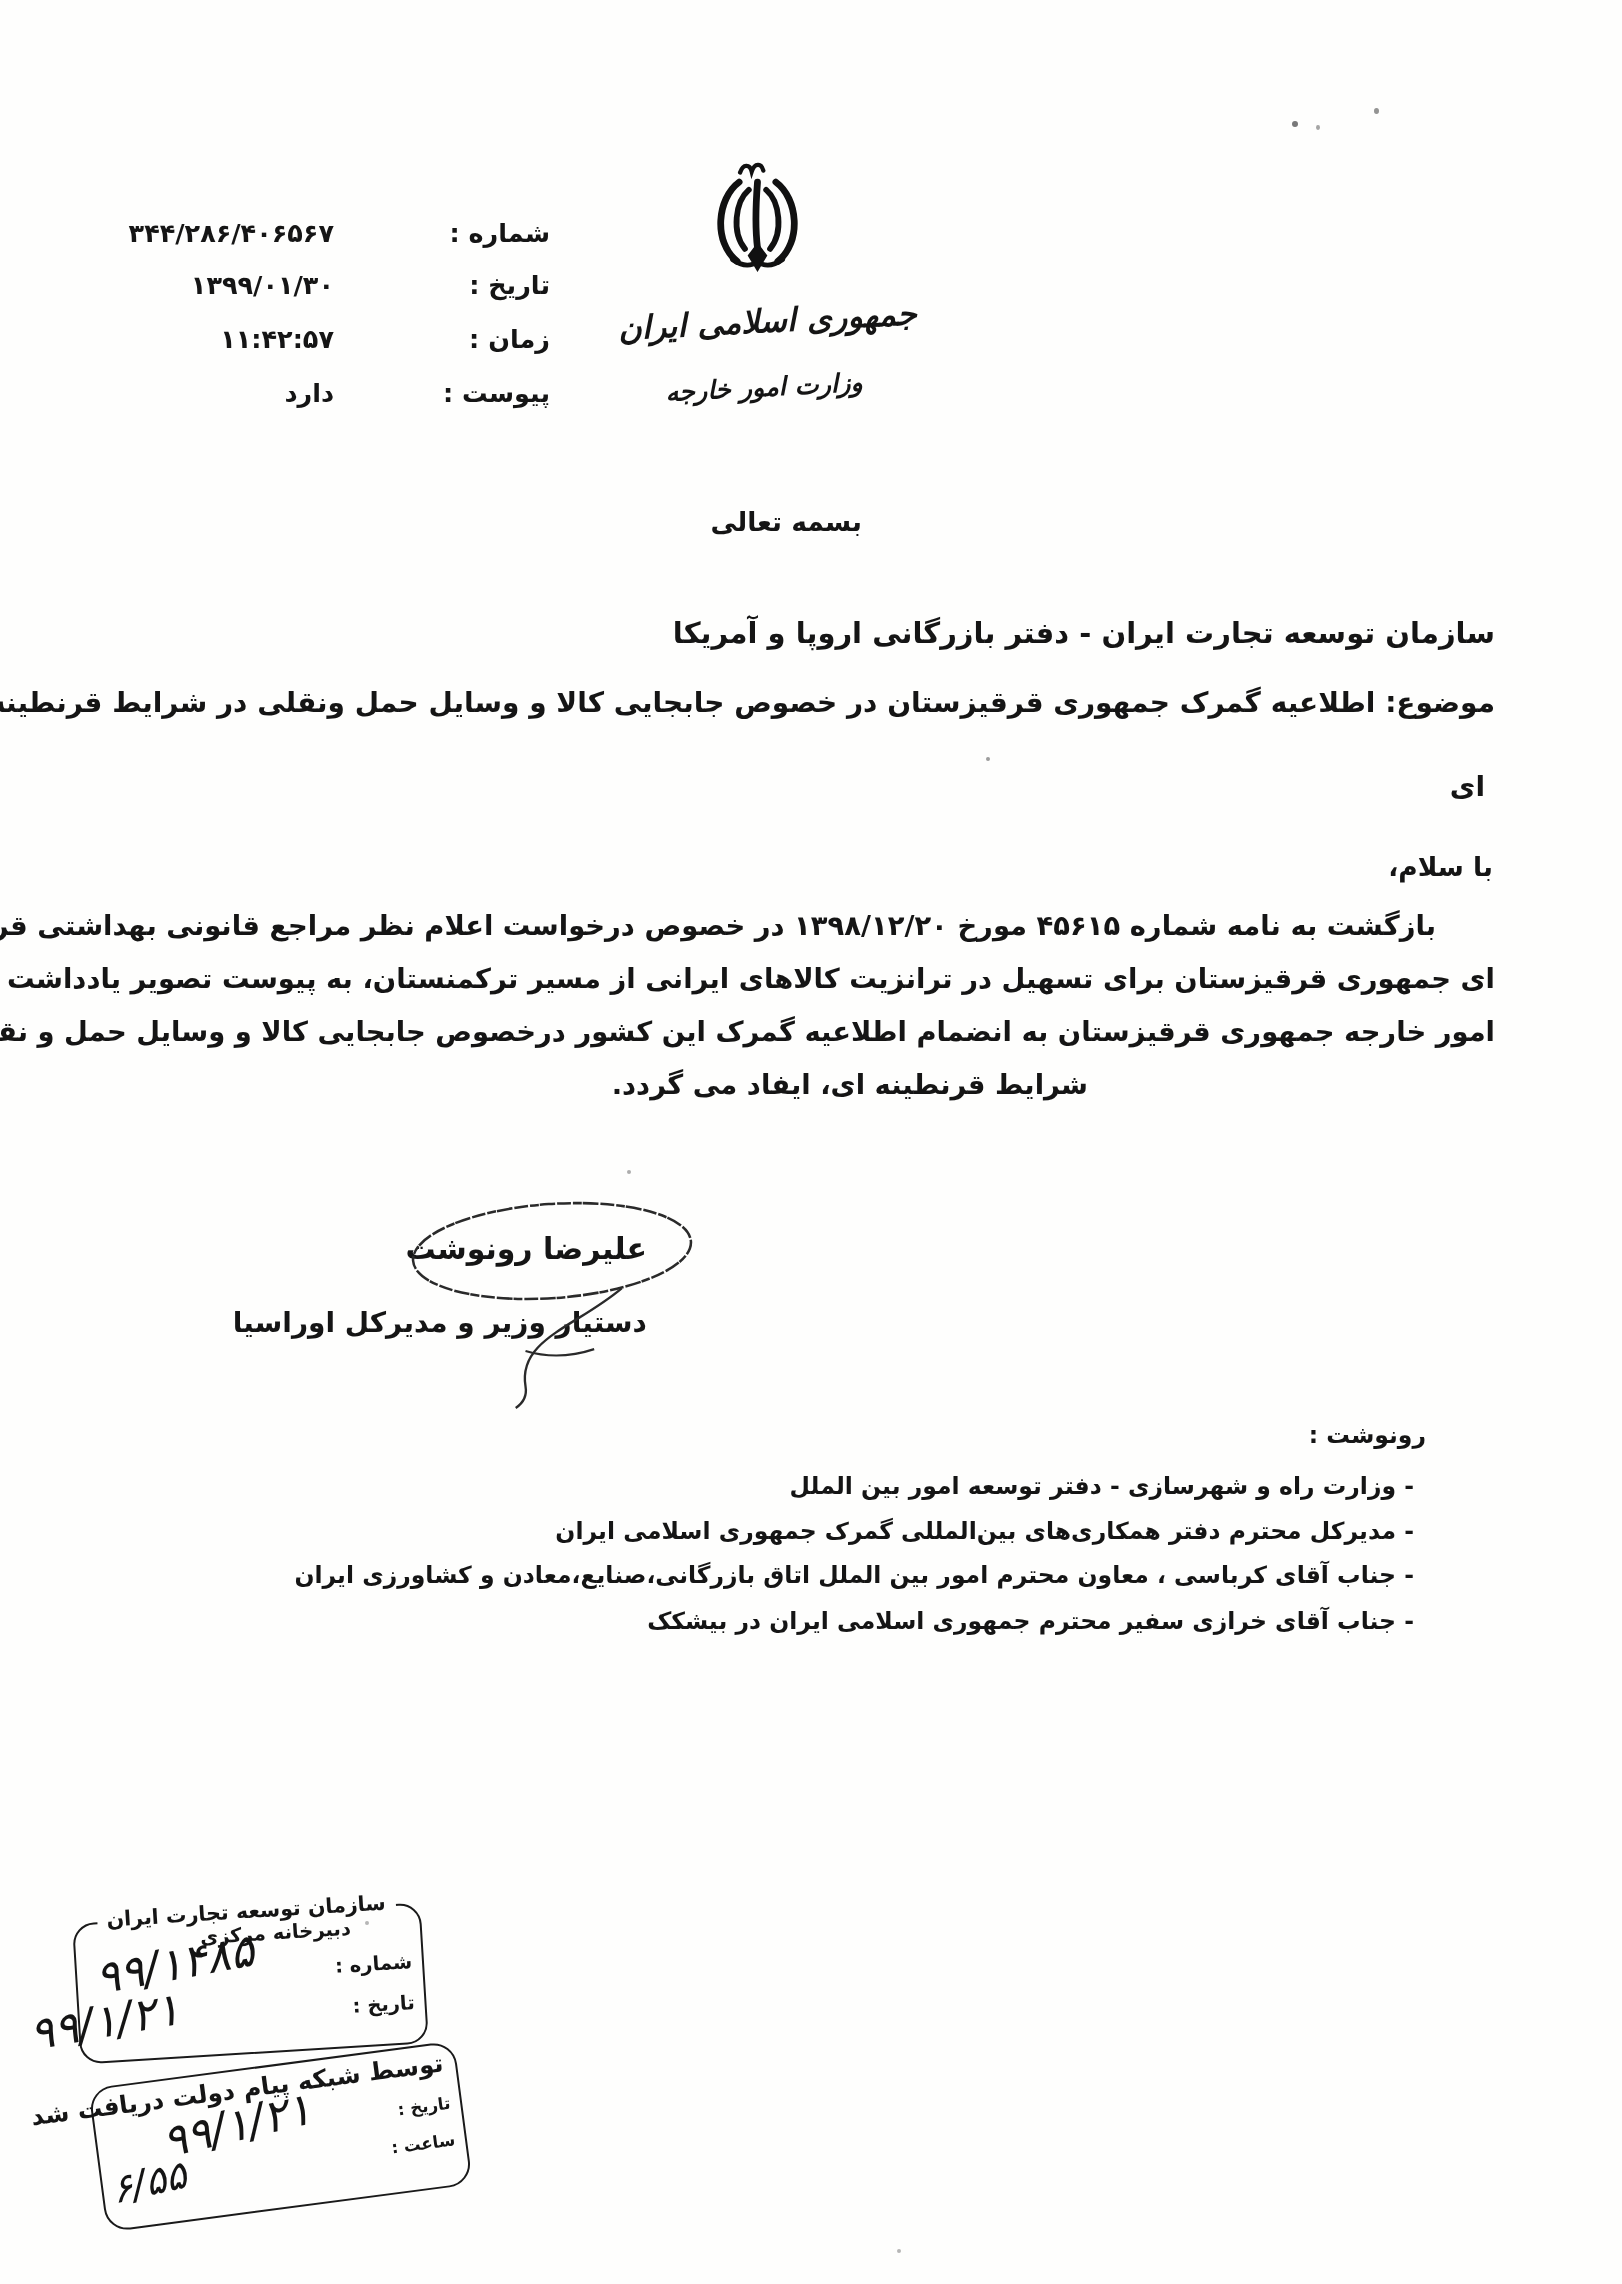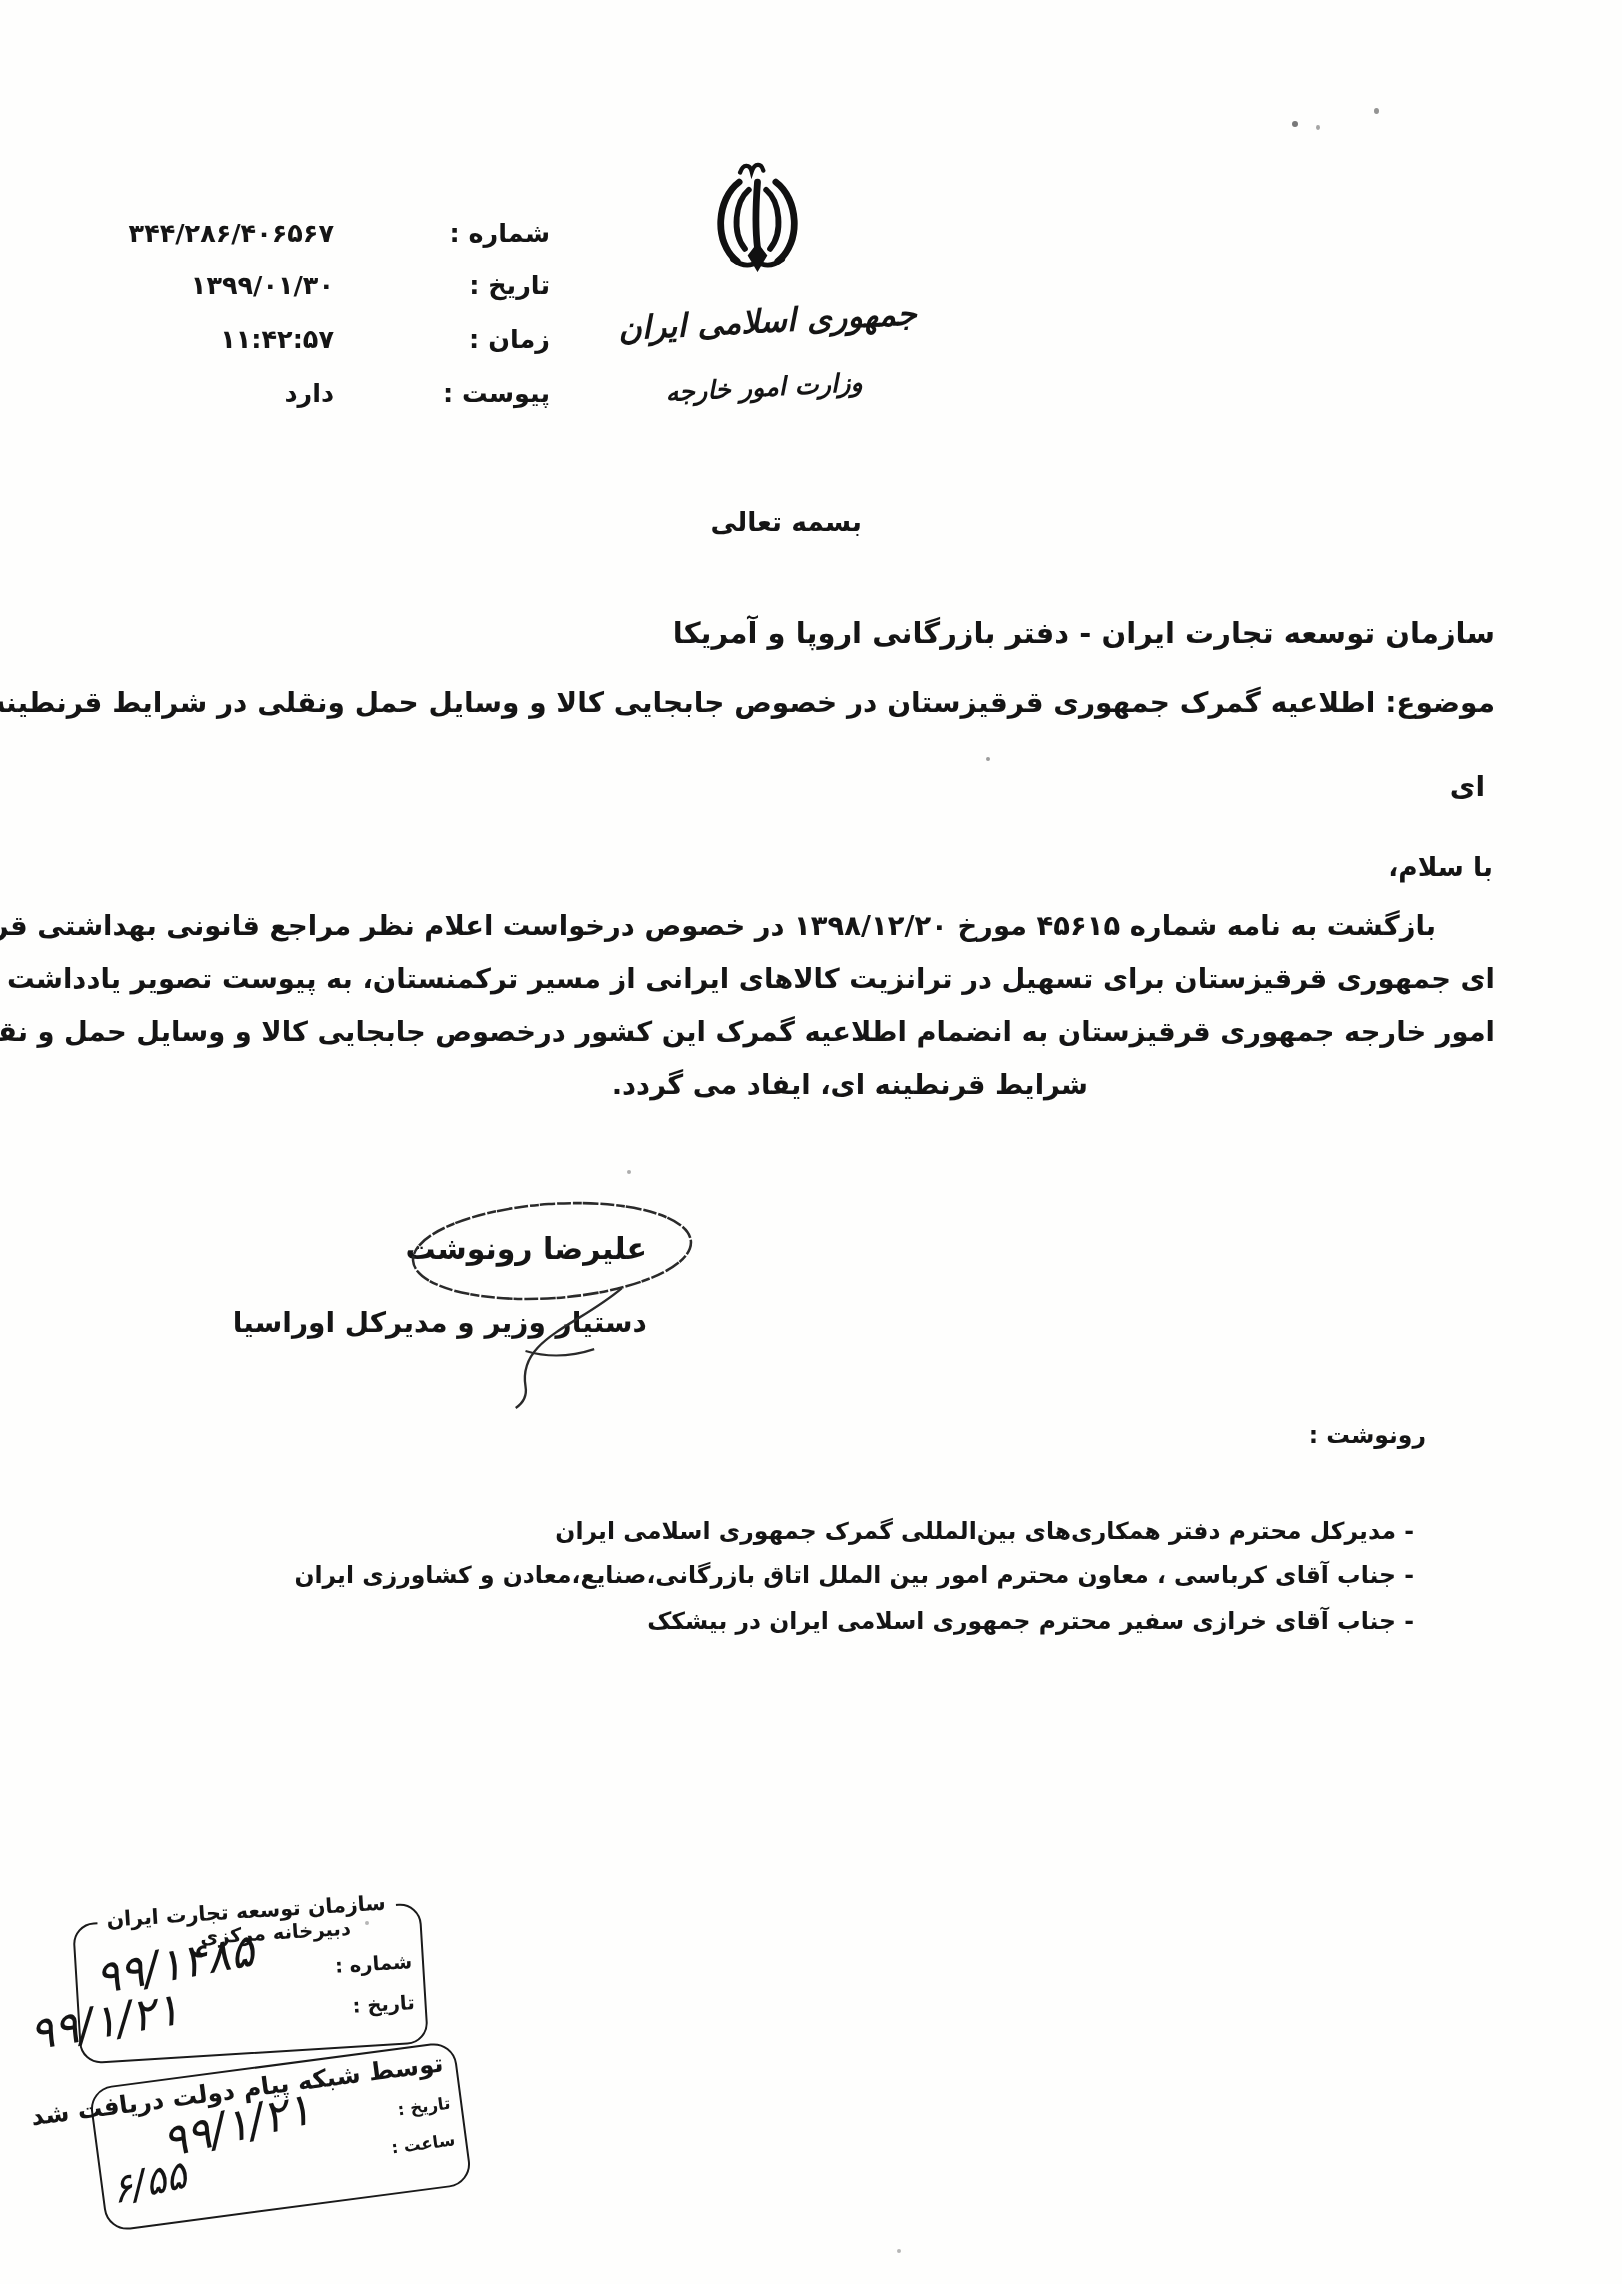--- a/index.html
+++ b/index.html
@@ -130,20 +130,21 @@
 
   <div class="abs sig-name">علیرضا رونوشت</div>
   <div class="abs sig-title">دستیار وزیر و مدیرکل اوراسیا</div>
   <svg class="abs sig-svg" viewBox="0 0 310 225" fill="none" stroke="#2a2a2a">
     <ellipse cx="155" cy="58" rx="142" ry="48" stroke-width="2.6" transform="rotate(-4 155 58)" stroke-dasharray="14 2 9 1 16 2"></ellipse>
     <path d="M226,96 C180,135 120,148 128,196 C130,208 124,214 118,218" stroke-width="2.4"></path>
     <path d="M128,160 q34,10 70,-2" stroke-width="2.2"></path>
   </svg>
 
   <div class="abs cc-head">رونوشت :</div>
+  <div class="abs cc-item" style="top:1472px;">- وزارت راه و شهرسازی - دفتر توسعه امور بین الملل</div>
   <div class="abs cc-item" style="top:1517px;">- مدیرکل محترم دفتر همکاری‌های بین‌المللی گمرک جمهوری اسلامی ایران</div>
   <div class="abs cc-item" style="top:1561px;text-align:center;">- جناب آقای کرباسی ، معاون محترم امور بین الملل اتاق بازرگانی،صنایع،معادن و کشاورزی ایران</div>
   <div class="abs cc-item" style="top:1607px;margin-left:12px;">- جناب آقای  خرازی سفیر محترم جمهوری اسلامی ایران در بیشکک</div>
 
   <div class="abs stamp1">
     <div class="stamp1-title">سازمان توسعه تجارت ایران</div>
     <div class="stamp1-office">دبیرخانه مرکزی</div>
     <div class="stamp1-num-label">شماره :</div>
     <div class="stamp1-date-label">تاریخ :</div>
     <div class="stamp1-num hand">۹۹/۱۴۸۵</div>

